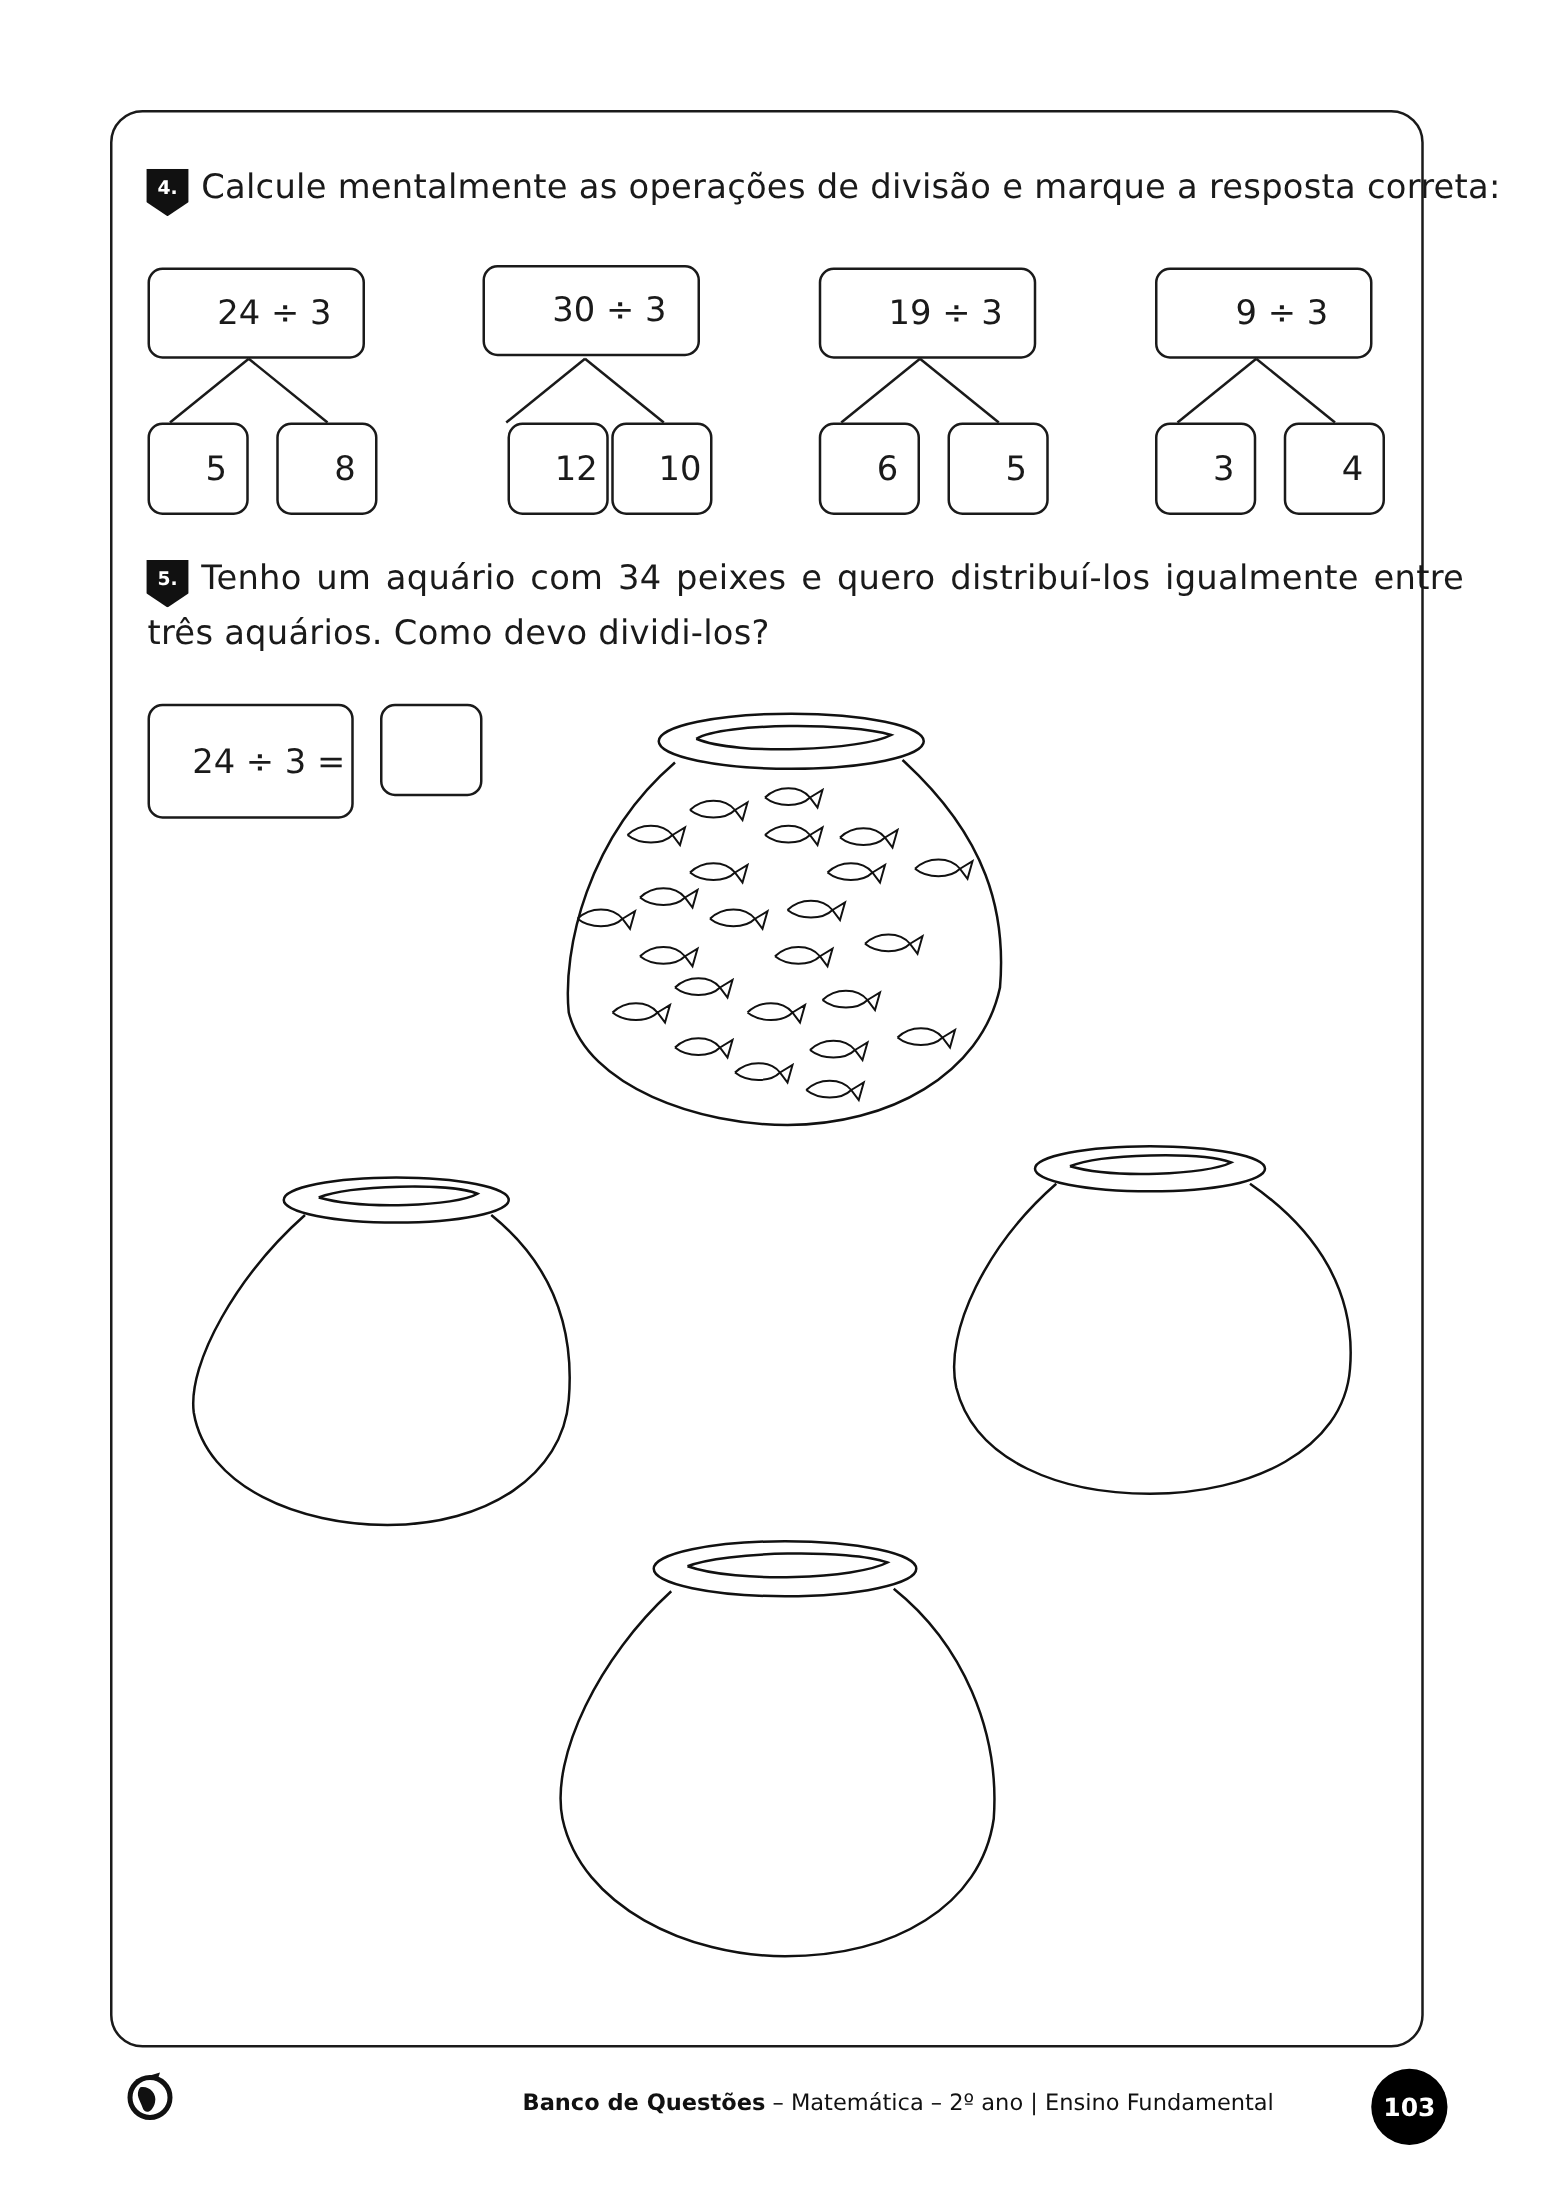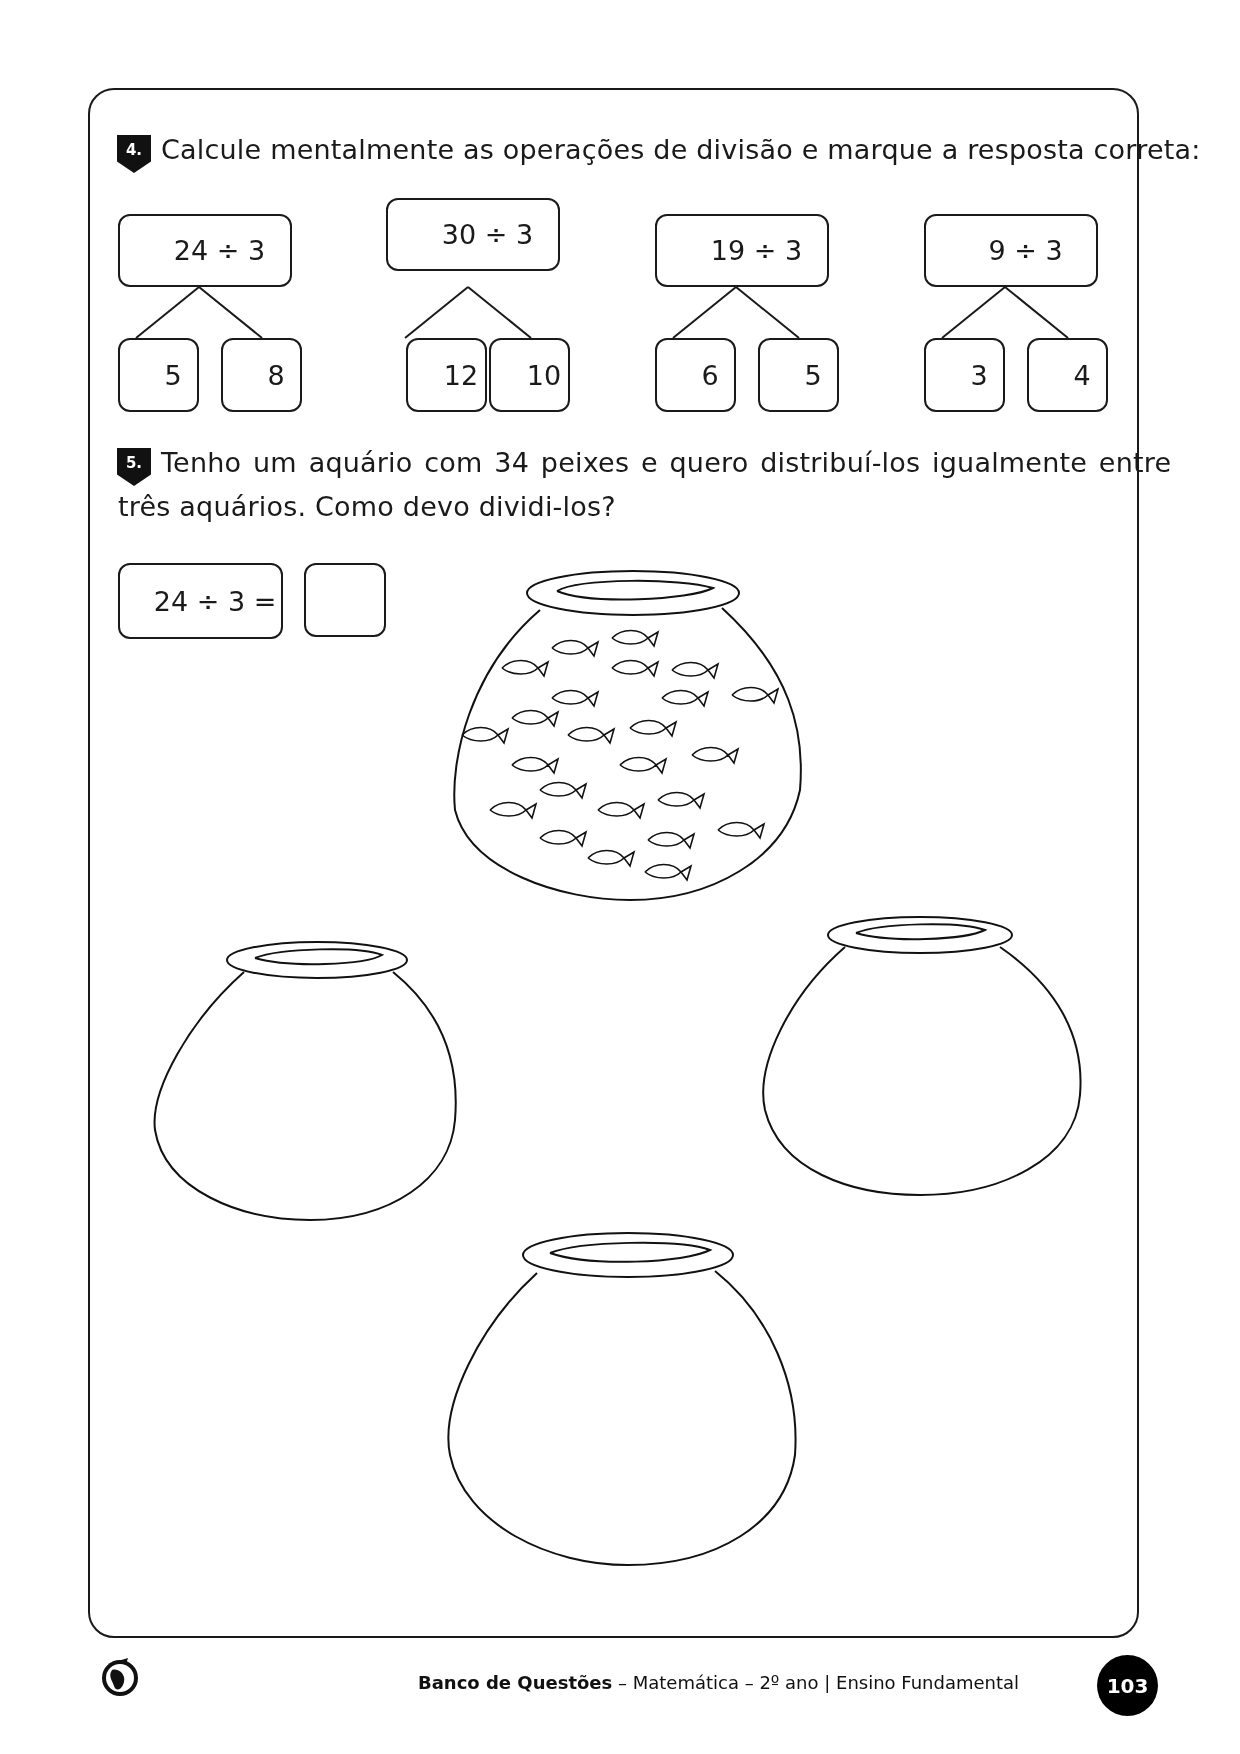--- a/index.html
+++ b/index.html
@@ -36,37 +36,37 @@
       <line x1="736" y1="287" x2="799" y2="338"></line>
     <line x1="1005" y1="287" x2="942" y2="338"></line>
       <line x1="1005" y1="287" x2="1068" y2="338"></line>
   </g>
 </svg>
 
 <div class="box opbox" style="left:118px;top:214px;">24 ÷ 3</div>
 <div class="box ansbox" style="left:118px;top:338px;">5</div>
 <div class="box ansbox" style="left:221px;top:338px;">8</div>
 
-<div class="box opbox" style="left:386px;top:198px;text-align:right;">30 ÷ 3</div>
+<div class="box opbox" style="left:386px;top:212px;text-align:right;">30 ÷ 3</div>
 <div class="box ansbox" style="left:386px;top:338px;margin-left:20px;">12</div>
 <div class="box ansbox" style="left:489px;top:338px;">10</div>
 
 <div class="box opbox" style="left:655px;top:214px;">19 ÷ 3</div>
 <div class="box ansbox" style="left:655px;top:338px;">6</div>
 <div class="box ansbox" style="left:758px;top:338px;">5</div>
 
 <div class="box opbox" style="left:924px;top:214px;">9 ÷ 3</div>
 <div class="box ansbox" style="left:924px;top:338px;">3</div>
 <div class="box ansbox" style="left:1027px;top:338px;">4</div>
 
 <div class="qbadge" style="left:117px;top:448px;">5.</div>
 <div class="qtext" style="left:161px;top:441px;word-spacing:3px;">Tenho um aquário com 34 peixes e quero distribuí-los igualmente entre</div>
 <div class="qtext" style="left:118px;top:485px;text-align:center;">três aquários. Como devo dividi-los?</div>
 
-<div class="box" style="left:118px;top:563px;width:165px;height:76px;">24 ÷ 3 =</div>
+<div class="box" style="left:118px;top:563px;width:165px;height:92px;">24 ÷ 3 =</div>
 <div class="box" style="left:304px;top:563px;width:82px;height:74px;cursor:text;"></div>
 
 <svg class="bowl" style="left:440px;top:560px;" width="380" height="360" viewBox="0 0 380 360">
   <g fill="none" stroke="#111" stroke-width="2">
     <ellipse cx="193" cy="33" rx="106" ry="22"></ellipse>
     <path d="M117 31 C140 18, 240 18, 273 28 C250 40, 150 45, 117 31"></path>
     <path d="M100 50 C30 110, 10 200, 15 250 C30 310, 120 340, 190 340 C270 340, 345 300, 360 230 C365 170, 350 110, 282 48"></path>
   </g>
   <g id="fish-group" fill="none" stroke="#111" stroke-width="1.6">
       <path d="M112 88 C122 78, 140 78, 148 88 C140 96, 122 96, 112 88 M148 88 L158 82 L154 96 Z"></path>

